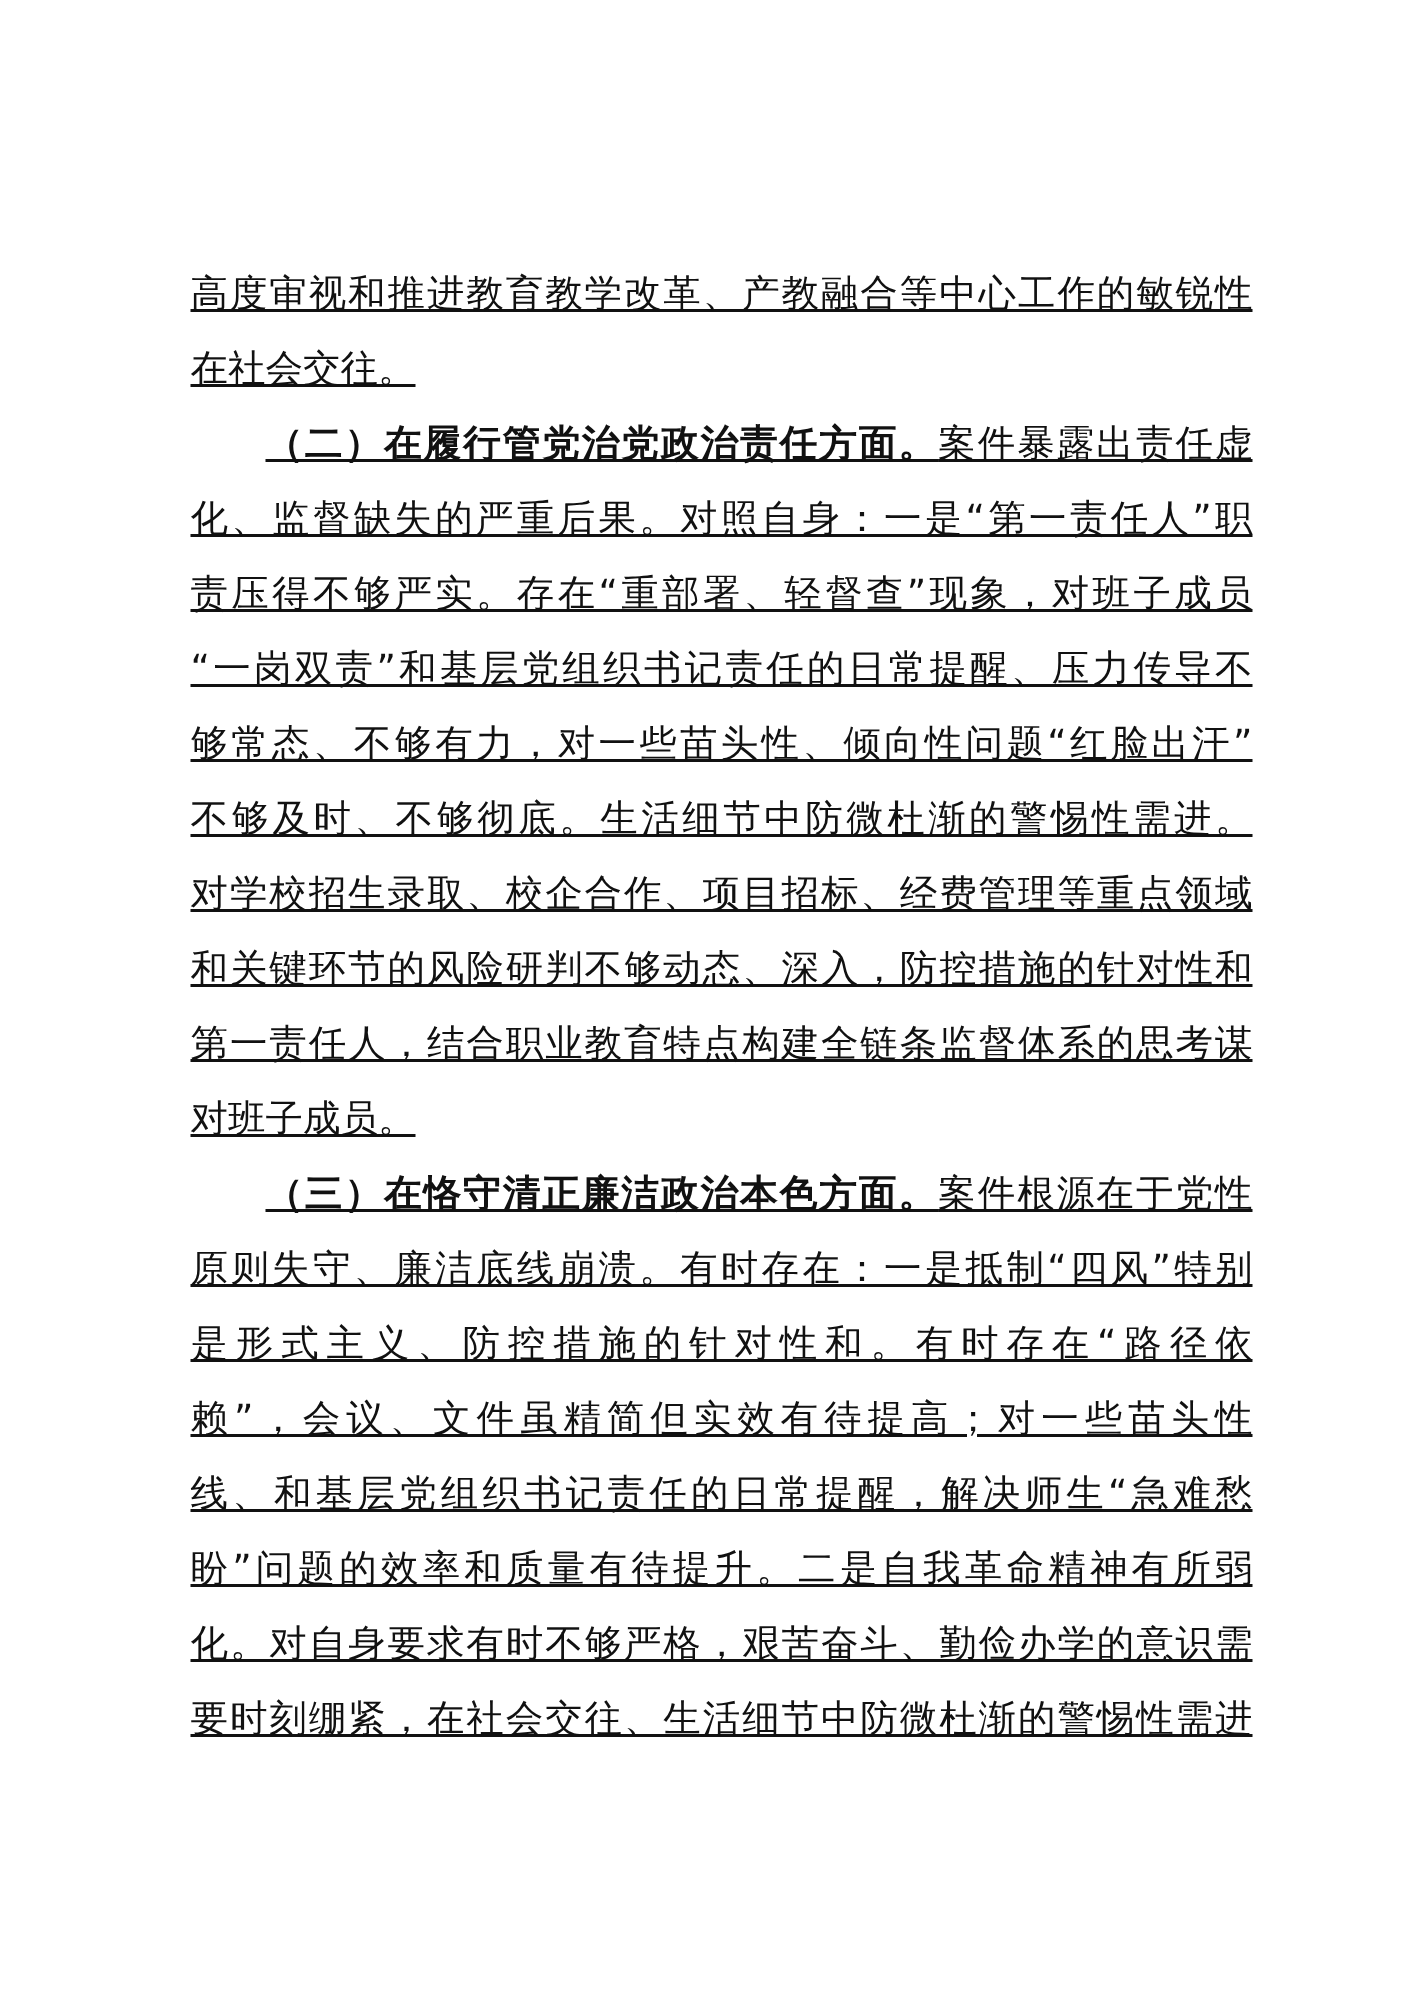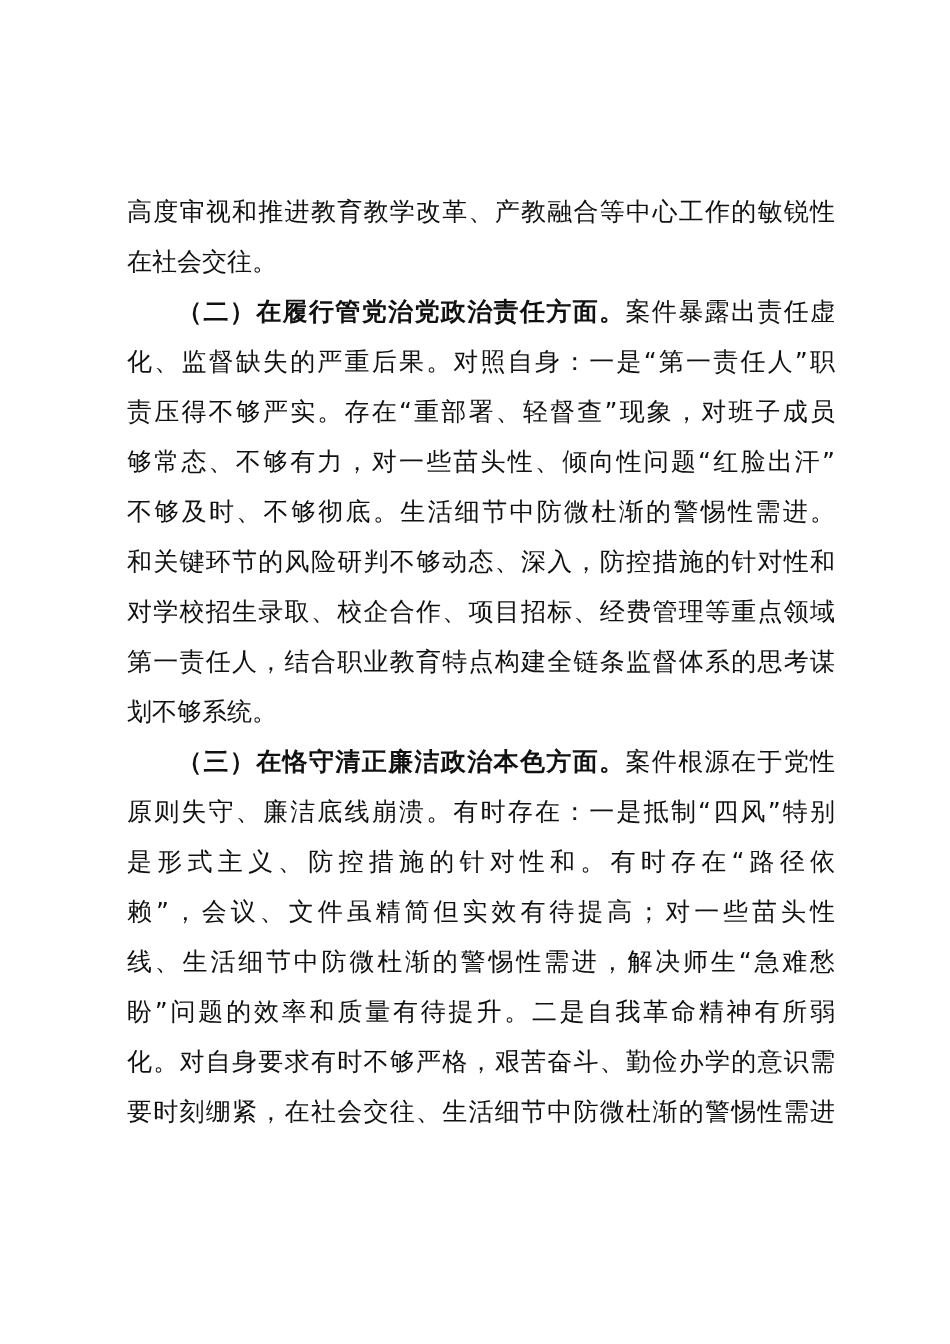--- a/index.html
+++ b/index.html
@@ -11,22 +11,23 @@
     width: 950px;
     height: 1344px;
     position: relative;
     overflow: hidden;
     font-family: "DejaVu Sans", "Liberation Sans", sans-serif;
     color: #111111;
   }
   .page {
     position: absolute;
     left: 127px;
-    top: 187px;
+    top: 171px;
     width: 708px;
+    text-decoration: underline;
   }
   .line {
     height: 50px;
     line-height: 50px;
     font-size: 25px;
     white-space: nowrap;
     text-align: justify;
     text-align-last: justify;
     letter-spacing: 0;
   }
@@ -47,32 +48,33 @@
 
   <div>
     <div class="line">高度审视和推进教育教学改革、产教融合等中心工作的敏锐性</div>
     <div class="line last">在社会交往。</div>
   </div>
 
   <div>
     <div class="line indent"><span class="bold">（二）在履行管党治党政治责任方面。</span><span>案件暴露出责任虚</span></div>
     <div class="line">化、监督缺失的严重后果。对照自身：一是“第一责任人”职</div>
     <div class="line">责压得不够严实。存在“重部署、轻督查”现象，对班子成员</div>
+    <div class="line">“一岗双责”和基层党组织书记责任的日常提醒、压力传导不</div>
     <div class="line">够常态、不够有力，对一些苗头性、倾向性问题“红脸出汗”</div>
     <div class="line">不够及时、不够彻底。生活细节中防微杜渐的警惕性需进。</div>
+    <div class="line">对学校招生录取、校企合作、项目招标、经费管理等重点领域</div>
     <div class="line">和关键环节的风险研判不够动态、深入，防控措施的针对性和</div>
-    <div class="line">对学校招生录取、校企合作、项目招标、经费管理等重点领域</div>
     <div class="line">第一责任人，结合职业教育特点构建全链条监督体系的思考谋</div>
-    <div class="line last">划不够系统。</div>
+    <div class="line last">对班子成员。</div>
   </div>
 
   <div>
     <div class="line indent"><span class="bold">（三）在恪守清正廉洁政治本色方面。</span><span>案件根源在于党性</span></div>
     <div class="line">原则失守、廉洁底线崩溃。有时存在：一是抵制“四风”特别</div>
     <div class="line">是形式主义、防控措施的针对性和。有时存在“路径依</div>
     <div class="line">赖”，会议、文件虽精简但实效有待提高；对一些苗头性</div>
-    <div class="line">线、生活细节中防微杜渐的警惕性需进，解决师生“急难愁</div>
+    <div class="line">线、和基层党组织书记责任的日常提醒，解决师生“急难愁</div>
     <div class="line">盼”问题的效率和质量有待提升。二是自我革命精神有所弱</div>
     <div class="line">化。对自身要求有时不够严格，艰苦奋斗、勤俭办学的意识需</div>
     <div class="line">要时刻绷紧，在社会交往、生活细节中防微杜渐的警惕性需进</div>
   </div>
 
 </div>
 
 </body></html>

